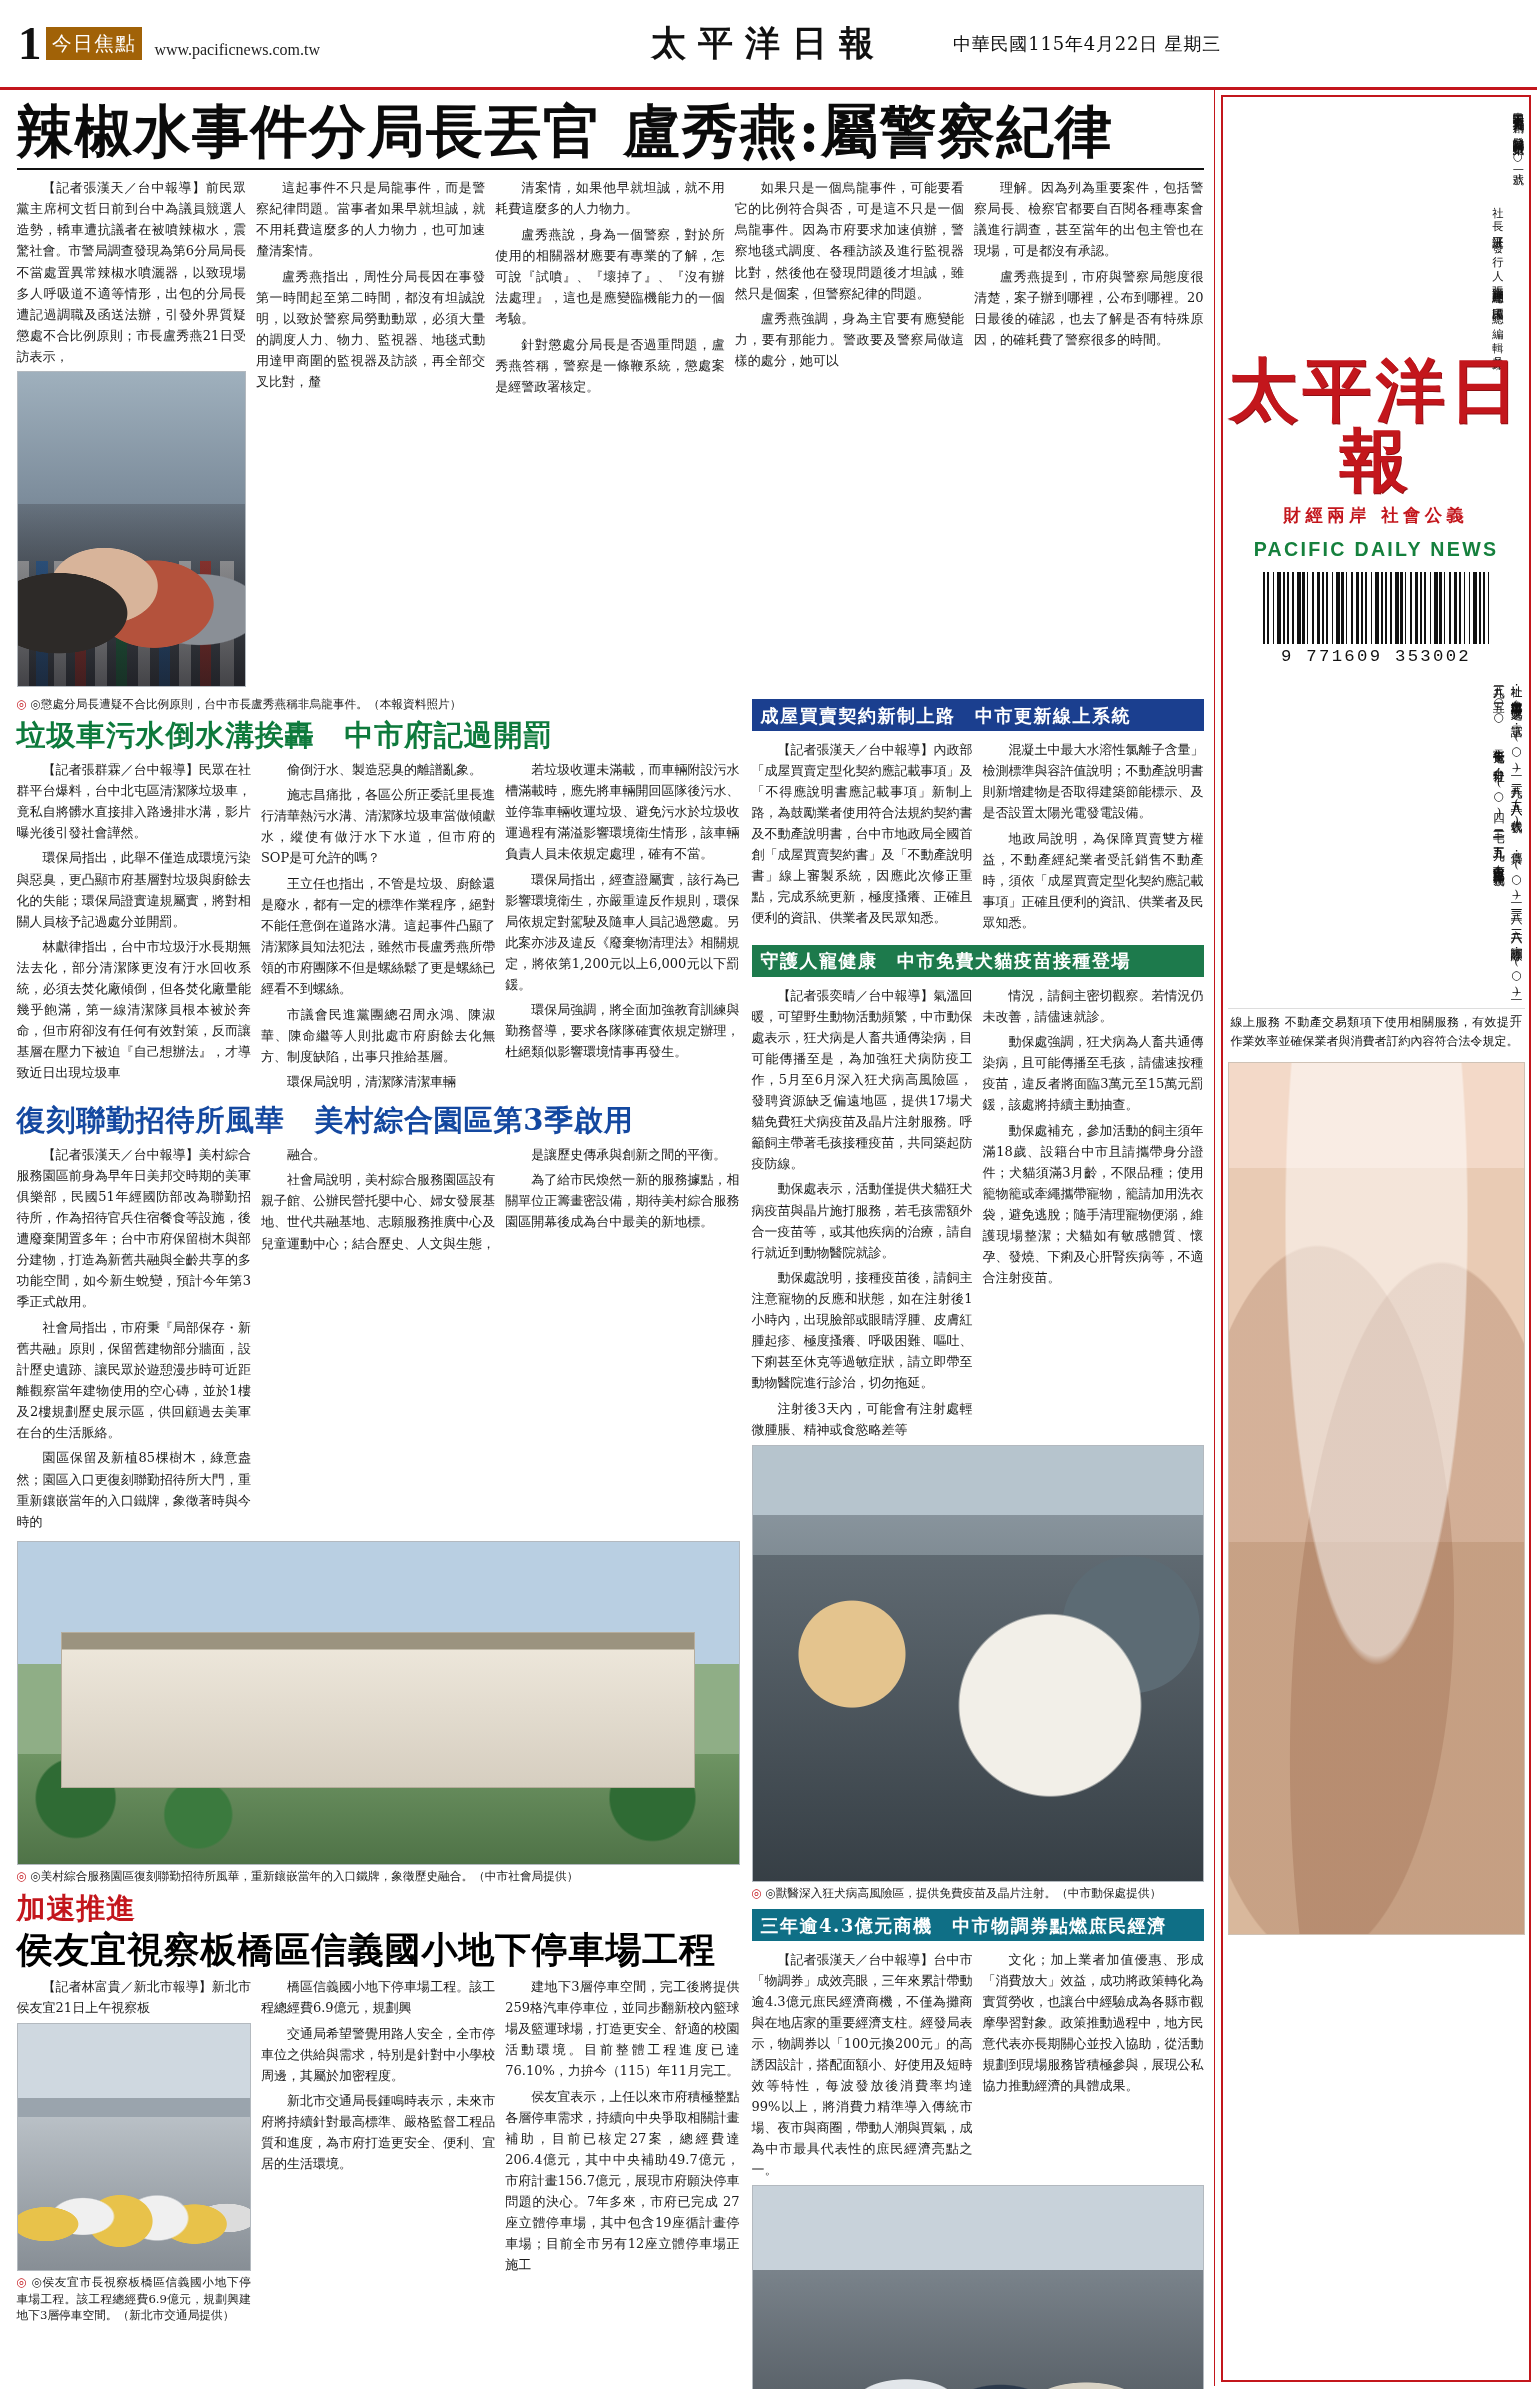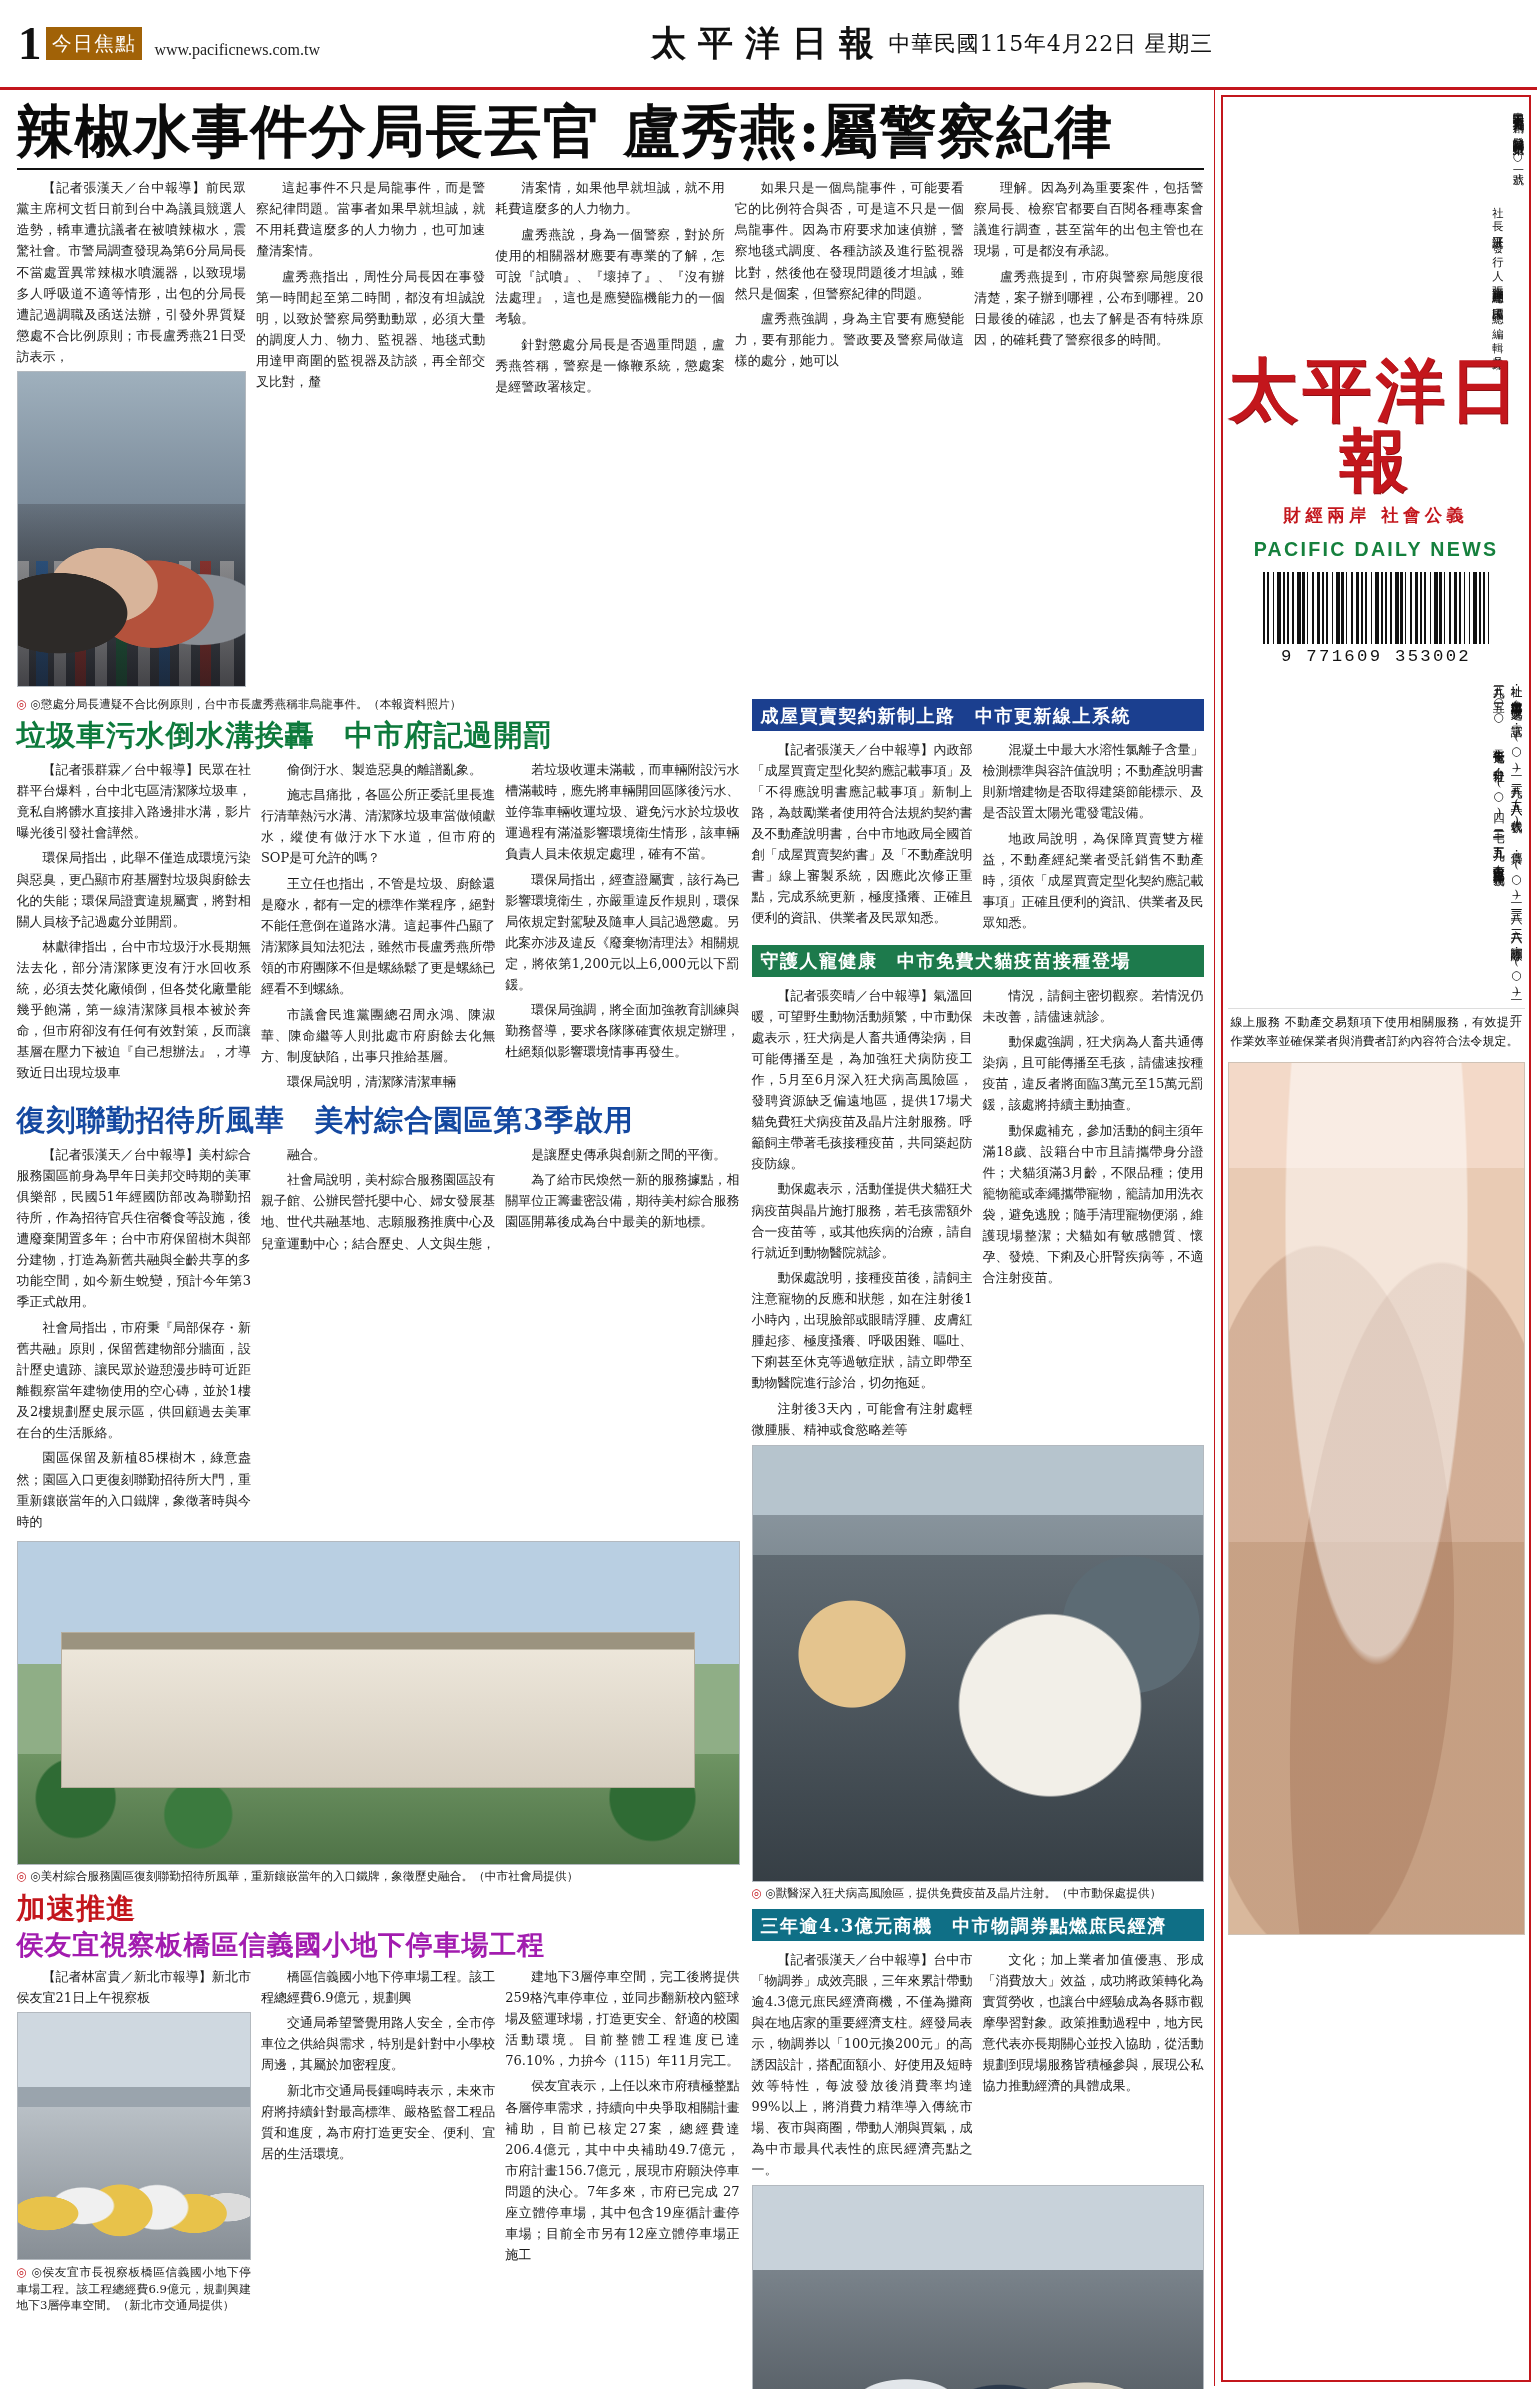--- a/index.html
+++ b/index.html
@@ -63,22 +63,22 @@
     left: 50%;
     transform: translateX(-50%);
     font-size: 35px;
     letter-spacing: 12px;
     font-weight: bold;
     color: #111;
     font-family: "DejaVu Serif", serif;
   }
   .masthead-date {
     position: absolute;
-    right: 324px;
-    font-size: 22px;
+    right: 316px;
+    font-size: 18px;
     color: #111;
     letter-spacing: 0.8px;
   }
 
   
   .body-wrap {
     display: flex;
     width: 1537px;
     height: 2296px;
   }
@@ -459,21 +459,21 @@
 
           <div class="photo p2" style="margin-top:4.5px;">
             <div class="trees"></div>
           </div>
           <div class="caption">
             <span class="bullet">◎</span>
             <span>◎美村綜合服務園區復刻聯勤招待所風華，重新鑲嵌當年的入口鐵牌，象徵歷史融合。（中市社會局提供）</span>
           </div>
 
           <div class="sub-headline" style="color:#c3161c;">加速推進</div>
-          <div class="sub-headline" style="color:#a21caf; font-size:27px; margin-top:-3px;">侯友宜視察板橋區信義國小地下停車場工程</div>
+          <div class="sub-headline" style="color:#000000; font-size:36px; margin-top:-3px;">侯友宜視察板橋區信義國小地下停車場工程</div>
 
           <div class="cols">
             <div class="col">
               <p>【記者林富貴／新北市報導】新北市侯友宜21日上午視察板</p>
               <div class="photo p3"></div>
               <div class="caption">
                 <span class="bullet">◎</span>
                 <span>◎侯友宜市長視察板橋區信義國小地下停車場工程。該工程總經費6.9億元，規劃興建地下3層停車空間。（新北市交通局提供）</span>
               </div>
             </div>

